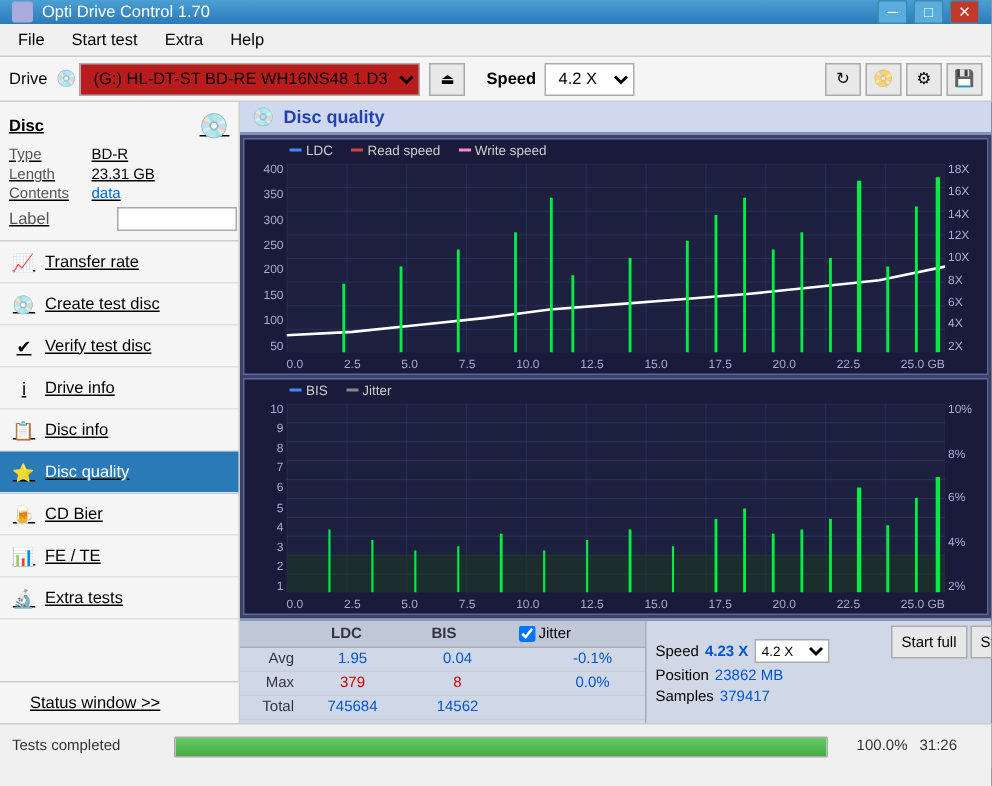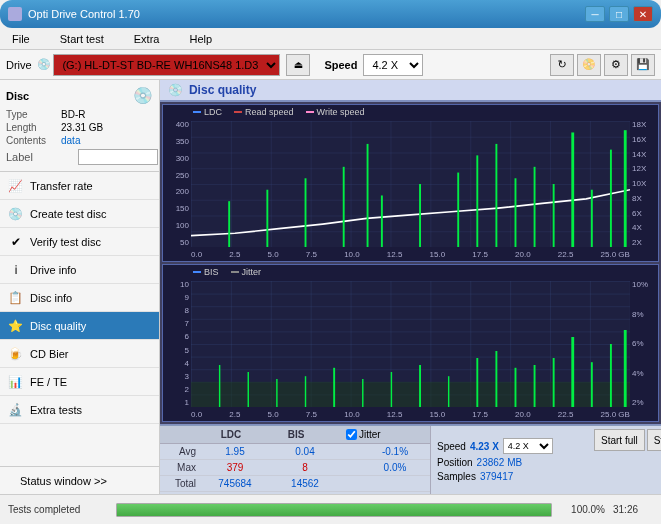--- a/index.html
+++ b/index.html
@@ -2,47 +2,46 @@
 <html><head>
   <meta charset="utf-8">
   <style>
     * { box-sizing: border-box; margin: 0; padding: 0; }
     body { font-family: 'Segoe UI', Tahoma, Geneva, Verdana, sans-serif; font-size: 11px; background: #f0f0f0; width: 661px; height: 524px; overflow: hidden; }
     
     
     .title-bar {
       background: linear-gradient(to bottom, #4a9fd4, #2b7ab8);
       color: white;
-      height: 28px;
+      height: 16px;
       display: flex;
       align-items: center;
       padding: 0 8px;
       justify-content: space-between;
-      border-radius: 12px;
     }
     .title-bar-left { display: flex; align-items: center; gap: 6px; }
     .title-icon { width: 14px; height: 14px; background: #aad; border-radius: 2px; }
     .title-text { font-size: 11px; font-weight: normal; }
     .title-controls { display: flex; gap: 4px; }
     .title-btn {
       width: 20px; height: 16px; background: #5aacde; border: 1px solid #3a8ab0;
       color: white; font-size: 10px; display: flex; align-items: center; justify-content: center;
       cursor: pointer; border-radius: 2px;
     }
     .title-btn.close { background: #c0392b; }
     
     
     .menu-bar {
       background: #f0f0f0;
       border-bottom: 1px solid #ccc;
       height: 22px;
       display: flex;
       align-items: center;
       padding: 0 4px;
-      gap: 14px;
+      gap: 2px;
     }
     .menu-item {
       padding: 2px 8px;
       font-size: 11px;
       cursor: pointer;
       border-radius: 2px;
     }
     
     
     .drive-bar {
@@ -87,20 +86,21 @@
     }
     
     
     .sidebar {
       width: 160px;
       background: #f5f5f5;
       border-right: 1px solid #ccc;
       display: flex;
       flex-direction: column;
       flex-shrink: 0;
+      text-decoration: underline;
     }
     
     .disc-info-panel {
       padding: 6px;
       border-bottom: 1px solid #ccc;
     }
     .disc-header {
       display: flex; align-items: center; justify-content: space-between;
       margin-bottom: 4px;
     }

